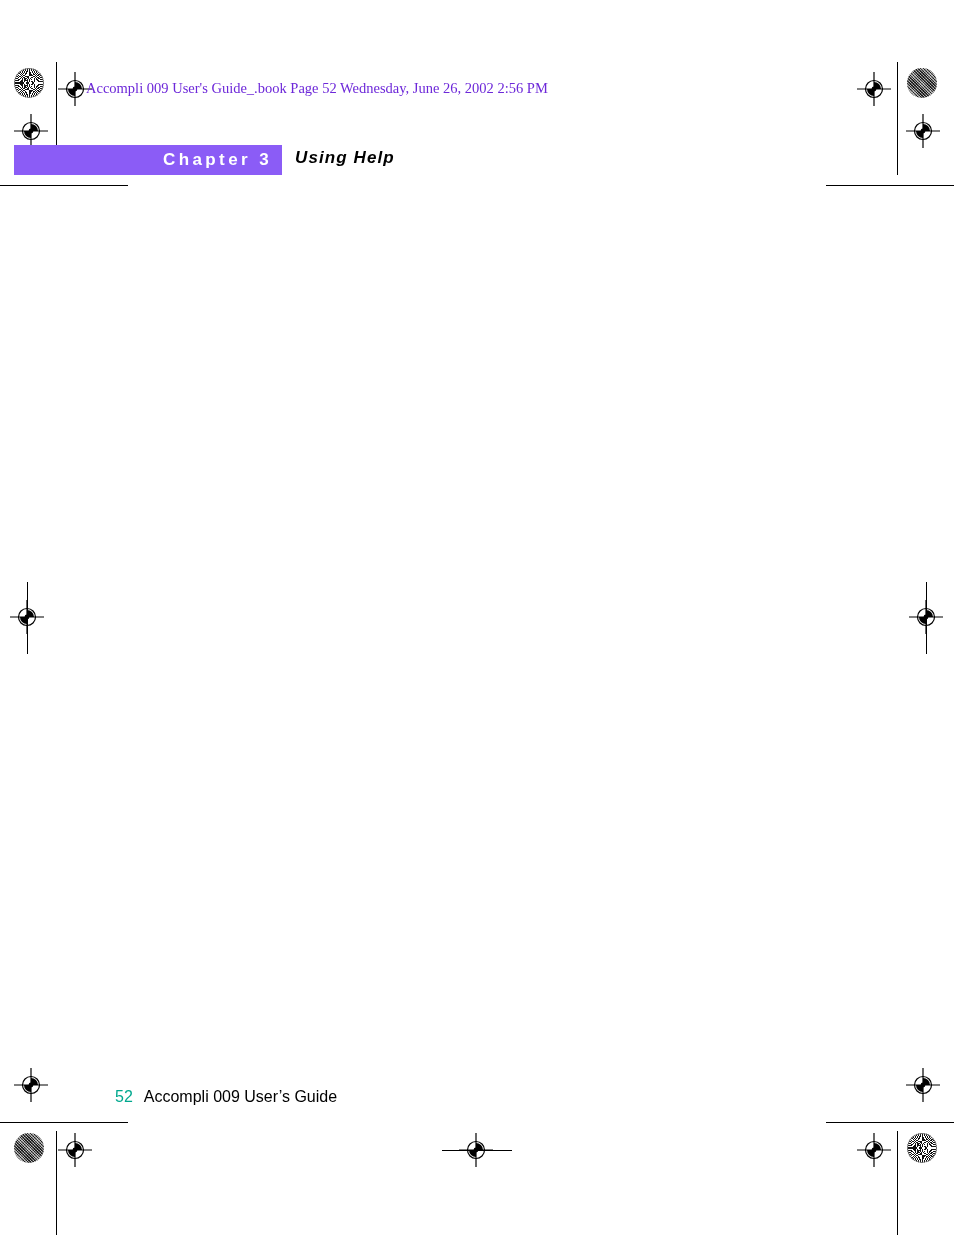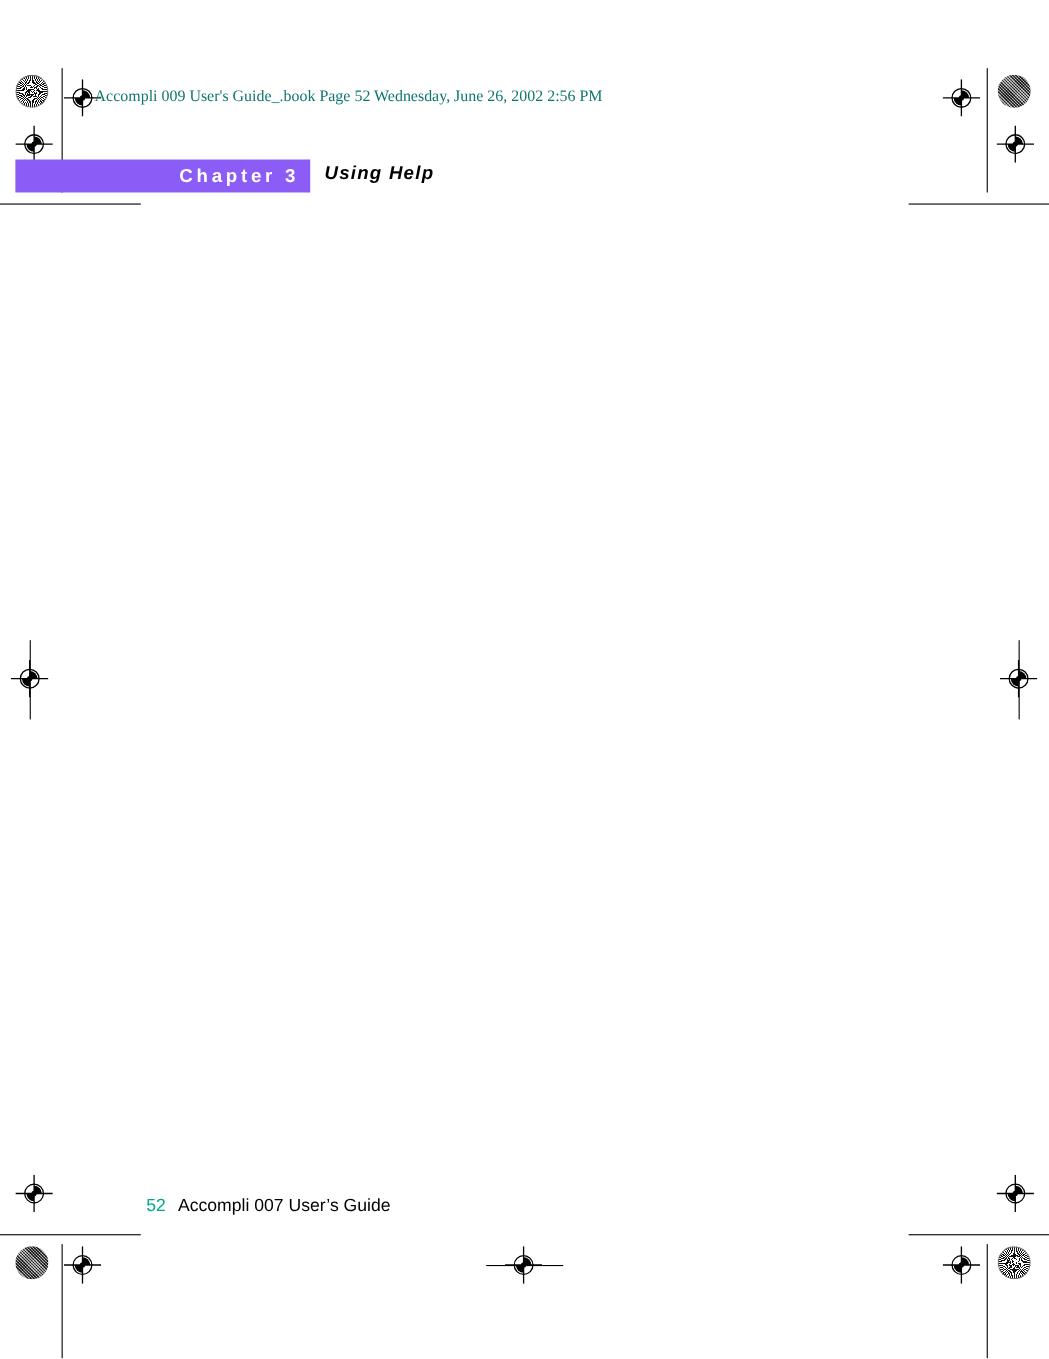--- a/index.html
+++ b/index.html
@@ -56,21 +56,21 @@
     box-shadow: inset 0 0 0 1px #6b6b6b;
   }
 
   
   .doc-header {
     position: absolute;
     left: 86px;
     top: 80px;
     font-family: "Liberation Serif", serif;
     font-size: 14.5px;
-    color: #0f766e;
+    color: #6d28d9;
     white-space: nowrap;
   }
 
   
   .chapter-bar {
     position: absolute;
     left: 14px;
     top: 145px;
     width: 268px;
     height: 30px;
@@ -104,21 +104,21 @@
     position: absolute;
     left: 133px;
     top: 200px;
     width: 700px;
     height: 860px;
   }
 
   
   .footer {
     position: absolute;
-    left: 133px;
+    left: 115px;
     top: 1088px;
     display: flex;
     align-items: flex-start;
     gap: 11px;
     white-space: nowrap;
   }
   .footer-page-number {
     font-size: 16px;
     color: #00a88e;
   }
@@ -277,16 +277,16 @@
   <div class="chapter-bar">
     <span class="chapter-label">Chapter 3</span>
   </div>
 
   <div class="chapter-title">Using Help</div>
 
   <div class="page-body"></div>
 
   <div class="footer">
     <span class="footer-page-number">52</span>
-    <span class="footer-doc-title">Accompli 007 User’s Guide</span>
+    <span class="footer-doc-title">Accompli 009 User’s Guide</span>
   </div>
 
 </div>
 
 </body></html>

